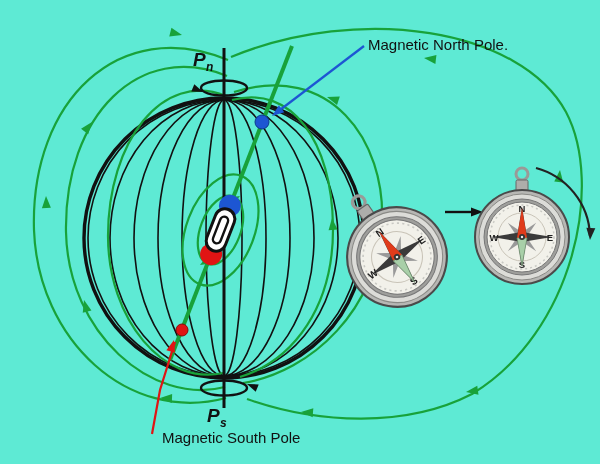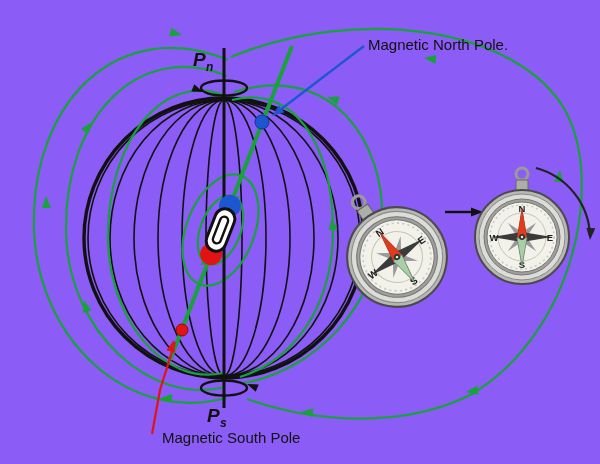--- a/index.html
+++ b/index.html
@@ -1,16 +1,16 @@
 <!DOCTYPE html>
 <html><head>
 <meta charset="utf-8">
 <style>
   html,body{margin:0;padding:0;background:#ffffff;}
-  #stage{position:relative;width:600px;height:464px;background:#8b5cf6;overflow:hidden;
+  #stage{position:relative;width:600px;height:464px;background:#5eead4;overflow:hidden;
          font-family:"Liberation Sans", sans-serif;}
   svg{display:block;}
   .label-text{font:15px "Liberation Sans", sans-serif;fill:#111;}
   .pole-p{font:italic bold 19px "Liberation Sans", sans-serif;fill:#111;}
   .pole-sub{font:italic bold 12px "Liberation Sans", sans-serif;fill:#111;}
   .compass-letter{font:bold 9.5px "Liberation Sans", sans-serif;fill:#222;text-anchor:middle;}
 </style>
 </head>
 <body>
 

